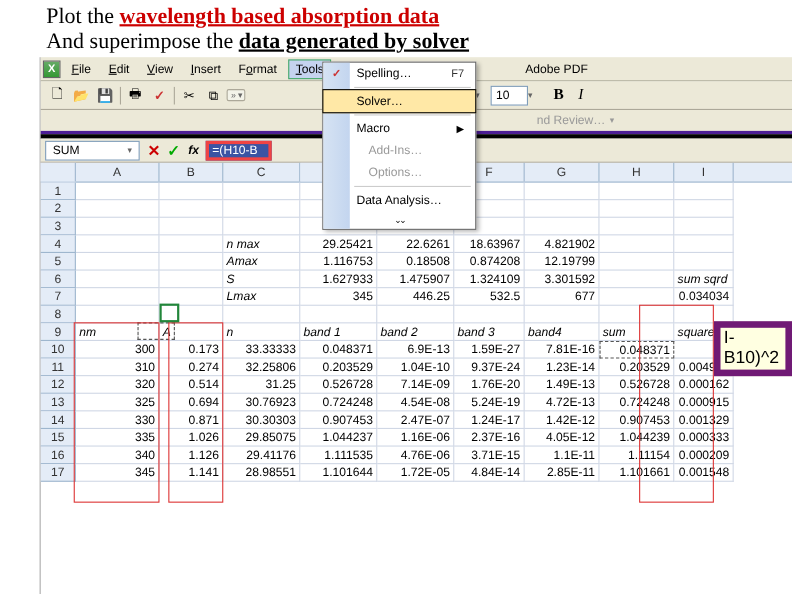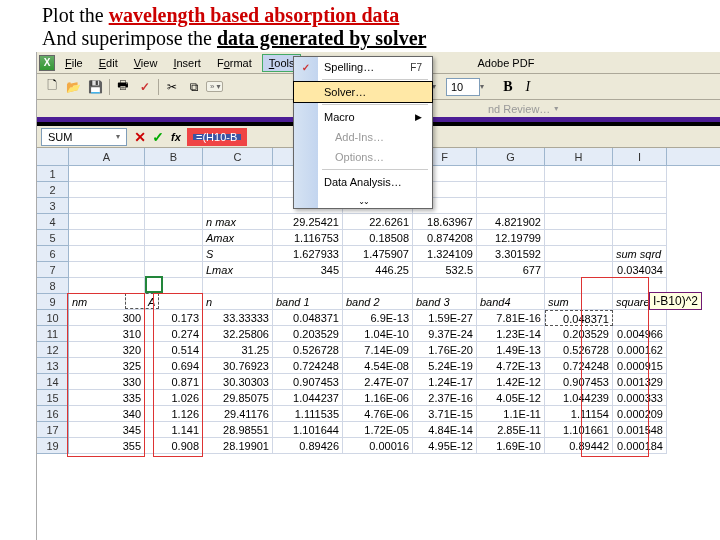--- a/index.html
+++ b/index.html
@@ -21,33 +21,33 @@
   .toolbar { display: flex; align-items: center; background: #ece9d8; height: 26px; border-bottom: 1px solid #aca899; padding: 0 4px; gap: 0; }
   .tb-btn { width: 22px; height: 20px; display:flex; align-items:center; justify-content:center; font-size:12px; }
   .tb-sep { width:1px; height:16px; background:#aca899; margin:0 2px; }
   .tb-arrow { width:8px; font-size:8px; color:#666; display:flex; align-items:center; }
   .expand-btns { display:flex; align-items:center; font-size:8px; color:#666; padding:0 3px; border:1px solid #aca899; background:#f3f3e9; border-radius:2px; margin-left:1px; letter-spacing:-1px; }
   .font-box { width: 90px; height: 18px; border: 1px solid #7f9db9; background: #fff; padding: 1px 4px; display:flex; align-items:center; margin-left: 6px; }
   .size-box { width: 34px; height: 18px; border: 1px solid #7f9db9; background: #fff; padding: 1px 4px; display:flex; align-items:center; margin-left: 6px; }
   .bold-btn { font-weight: 700; font-family: 'Times New Roman'; font-size:14px; width:20px; text-align:center; margin-left:10px; }
   .italic-btn { font-style: italic; font-family: 'Times New Roman'; font-size:14px; width:20px; text-align:center; }
 
-  .review-row { background:#ece9d8; height:22px; border-bottom:5px solid #4c1d95; display:flex; align-items:center; padding:0 6px; }
+  .review-row { background:#ece9d8; height:22px; border-bottom:3px solid #4c1d95; display:flex; align-items:center; padding:0 6px; }
   .review-row .txt { margin-left: 445px; color:#999; font-size:11px; }
 
   .blackbar { background: #000; height: 4px; }
 
   .formula-row { display:flex; align-items:center; background:#ece9d8; height:22px; border-bottom:1px solid #aca899; }
   .name-box { width: 86px; height: 18px; border:1px solid #7f9db9; background:#fff; margin:0 4px; padding:1px 6px; display:flex; align-items:center; font-size:11px; }
   .name-box .caret { margin-left:auto; font-size:8px; color:#666; }
   .fbtn { width:18px; height:18px; display:flex; align-items:center; justify-content:center; font-size:14px; font-weight:700; }
   .fbtn.x { color:#c00; }
   .fbtn.chk { color:#0a0; }
   .fx { font-style:italic; font-size:11px; }
-  .formula-bar { flex:0 0 auto; width:60px; height:18px; border:6px solid #ef4444; background:#3a54a3; color:#fff; padding:1px 3px; font-size:11px; display:flex; align-items:center; margin-left:2px; }
+  .formula-bar { flex:0 0 auto; width:60px; height:18px; border:3px solid #ef4444; background:#3a54a3; color:#fff; padding:1px 3px; font-size:11px; display:flex; align-items:center; margin-left:2px; }
 
   .grid-wrap { position:relative; }
   .colheads { display:flex; height:18px; background:#e4ecf7; border-bottom:1px solid #9eb6ce; }
   .rowhead-corner { width:32px; border-right:1px solid #9eb6ce; background:#e4ecf7; }
   .colh { border-right:1px solid #9eb6ce; text-align:center; font-size:11px; line-height:18px; color:#333; }
   .colA { width:76px; } .colB { width:58px; } .colC { width:70px; }
   .colD { width:70px; } .colE { width:70px; } .colF { width:64px; }
   .colG { width:68px; } .colH { width:68px; } .colI { width:54px; }
   .colD.colh, .colE.colh { background:#e4ecf7; }
 
@@ -67,21 +67,21 @@
   .tm-item.hover { background:#ffe8a6; border:1px solid #000; margin:-1px; }
   .tm-item.disabled { color:#999;margin-left:11px; }
   .tm-item .sc { margin-left:auto; font-size:10px; color:#333; }
   .tm-item .arrow { margin-left:auto; font-size:9px; }
   .tm-sep { height:1px; background:#ccc; margin:2px 4px 2px 28px; }
   .tm-expand { text-align:center; padding:2px 0; position:relative; }
   .tm-expand .chev { font-size:8px; letter-spacing:-2px; }
   .tm-icon { position:absolute; left:4px; width:16px; height:16px; font-size:10px; display:flex; align-items:center; justify-content:center; }
   .spell-ico { color:#c33; font-weight:700; }
 
-  .formula-tooltip { position:absolute; background:#ffffe1; border:1px solid #701a75; font-size:12px; padding:1px 3px; z-index:40;text-align:center; }
+  .formula-tooltip { position:absolute; background:#ffffe1; border:6px solid #701a75; font-size:16px; padding:1px 3px; z-index:40; }
   .selA-box { border:2px solid #22863a; }
 </style>
 </head>
 <body>
 
 <div class="annotation">
   <div class="line1"><span class="plot">Plot the </span><span class="key">wavelength based absorption data</span></div>
   <div class="line2"><span>And superimpose the </span><span class="key">data generated by solver</span></div>
 </div>
 
@@ -352,32 +352,20 @@
           <div class="cell colA r">345</div>
           <div class="cell colB r">1.141</div>
           <div class="cell colC r">28.98551</div>
           <div class="cell colD r">1.101644</div>
           <div class="cell colE r">1.72E-05</div>
           <div class="cell colF r">4.84E-14</div>
           <div class="cell colG r">2.85E-11</div>
           <div class="cell colH r">1.101661</div>
           <div class="cell colI r">0.001548</div>
         </div>
-        <div class="grow">
-          <div class="rhead">19</div>
-          <div class="cell colA r">355</div>
-          <div class="cell colB r">0.908</div>
-          <div class="cell colC r">28.19901</div>
-          <div class="cell colD r">0.89426</div>
-          <div class="cell colE r">0.00016</div>
-          <div class="cell colF r">4.95E-12</div>
-          <div class="cell colG r">1.69E-10</div>
-          <div class="cell colH r">0.89442</div>
-          <div class="cell colI r">0.000184</div>
-        </div>
       </div>
 
     <div class="tools-menu" style="top:-92px">
       <div class="stripe"></div>
       <div class="tm-item">
         <span class="tm-icon spell-ico">✓</span>
         <span>Spelling…</span>
           <span class="sc">F7</span>
       </div>
       <div class="tm-sep"></div>

